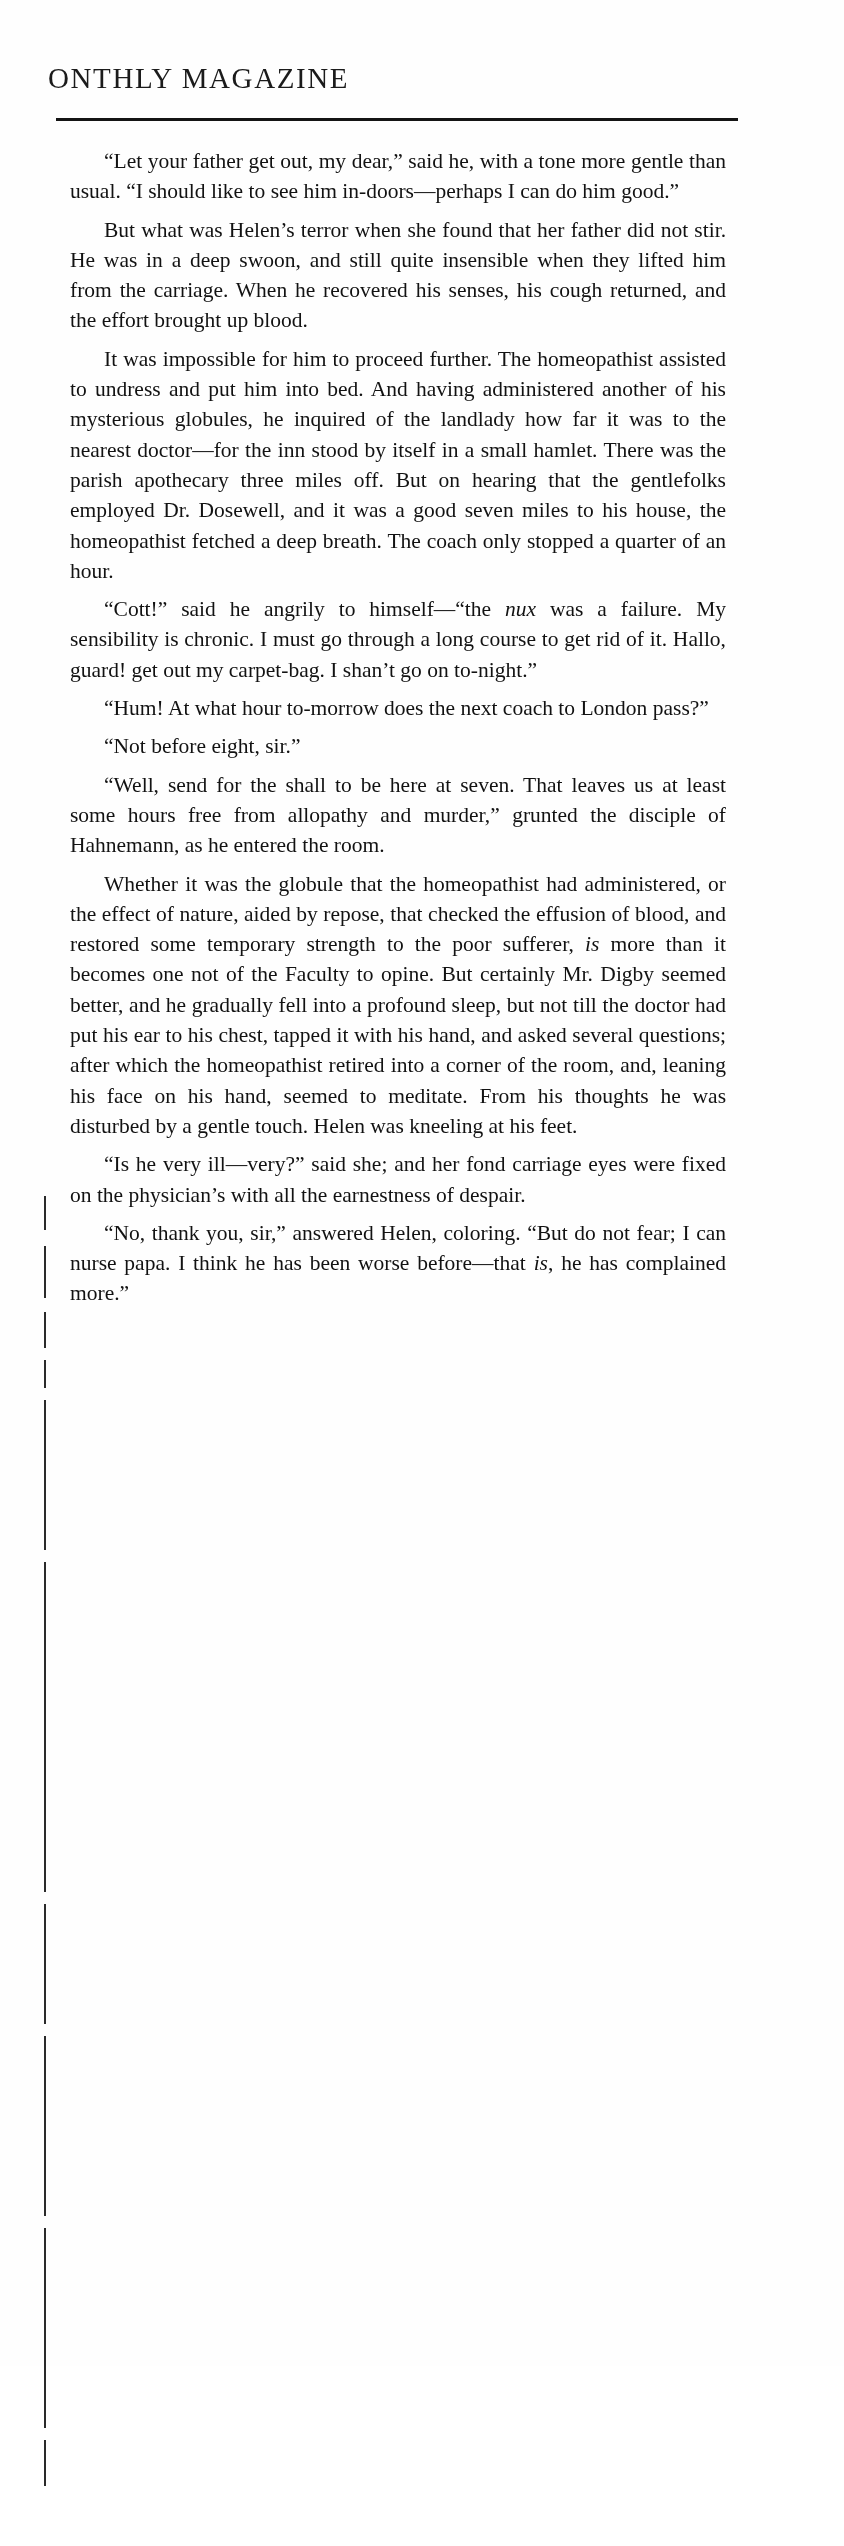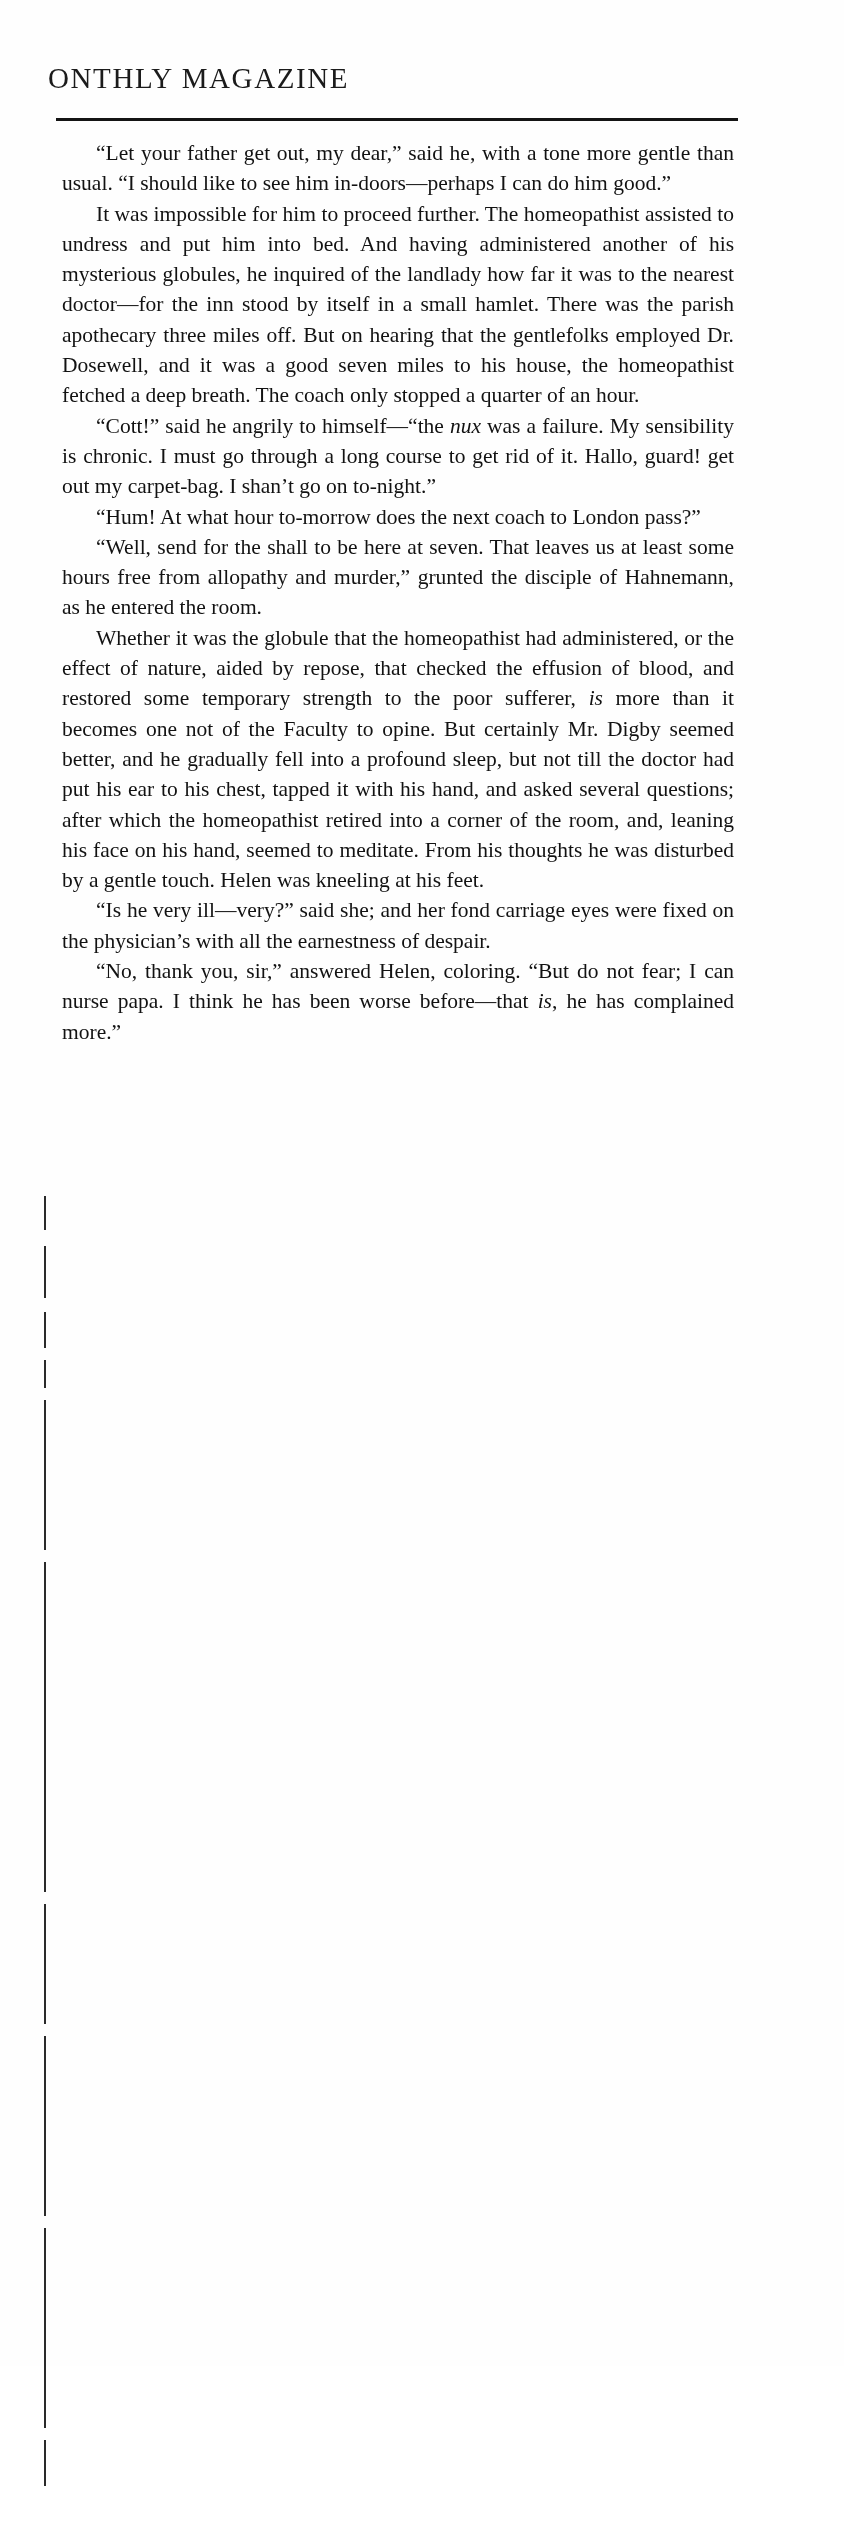--- a/index.html
+++ b/index.html
@@ -47,21 +47,21 @@
     left: 62px;
     top: 138px;
     width: 672px;
     font-size: 21.5px;
     line-height: 30.3px;
     text-align: justify;
     text-justify: inter-word;
     color: #121212;
   }
   .column p {
-    margin: 0;
+    margin: 8px;
     text-indent: 34px;
     hyphens: manual;
   }
   .column em {
     font-style: italic;
   }
   
   .margin-rule {
     position: absolute;
     left: 44px;
@@ -93,22 +93,24 @@
   <div class="margin-rule mr4"></div>
   <div class="margin-rule mr5"></div>
   <div class="margin-rule mr6"></div>
   <div class="margin-rule mr7"></div>
   <div class="margin-rule mr8"></div>
   <div class="margin-rule mr9"></div>
   <div class="margin-rule mr10"></div>
 
   <div class="column">
     <p>“Let your father get out, my dear,” said he, with a tone more gentle than usual. “I should like to see him in-doors—perhaps I can do him good.”</p>
+    <p>But what was Helen’s terror when she found that her father did not stir. He was in a deep swoon, and still quite insensible when they lifted him from the carriage. When he recovered his senses, his cough returned, and the effort brought up blood.</p>
     <p>It was impossible for him to proceed further. The homeopathist assisted to undress and put him into bed. And having administered another of his mysterious globules, he inquired of the landlady how far it was to the nearest doctor—for the inn stood by itself in a small hamlet. There was the parish apothecary three miles off. But on hearing that the gentlefolks employed Dr. Dosewell, and it was a good seven miles to his house, the homeopathist fetched a deep breath. The coach only stopped a quarter of an hour.</p>
     <p>“Cott!” said he angrily to himself—“the <em>nux</em> was a failure. My sensibility is chronic. I must go through a long course to get rid of it. Hallo, guard! get out my carpet-bag. I shan’t go on to-night.”</p>
     <p>“Hum! At what hour to-morrow does the next coach to London pass?”</p>
+    <p>“Not before eight, sir.”</p>
     <p>“Well, send for the shall to be here at seven. That leaves us at least some hours free from allopathy and murder,” grunted the disciple of Hahnemann, as he entered the room.</p>
     <p>Whether it was the globule that the homeopathist had administered, or the effect of nature, aided by repose, that checked the effusion of blood, and restored some temporary strength to the poor sufferer, <em>is</em> more than it becomes one not of the Faculty to opine. But certainly Mr. Digby seemed better, and he gradually fell into a profound sleep, but not till the doctor had put his ear to his chest, tapped it with his hand, and asked several questions; after which the homeopathist retired into a corner of the room, and, leaning his face on his hand, seemed to meditate. From his thoughts he was disturbed by a gentle touch. Helen was kneeling at his feet.</p>
     <p>“Is he very ill—very?” said she; and her fond carriage eyes were fixed on the physician’s with all the earnestness of despair.</p>
     <p>“No, thank you, sir,” answered Helen, coloring. “But do not fear; I can nurse papa. I think he has been worse before—that <em>is</em>, he has complained more.”</p>
   </div>
 
 </div>
 
 </body></html>

